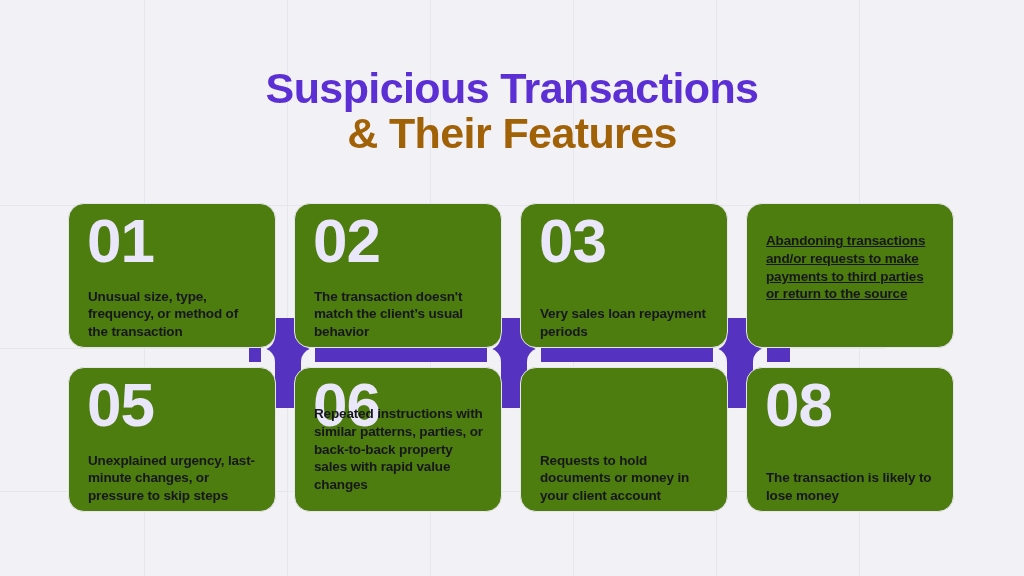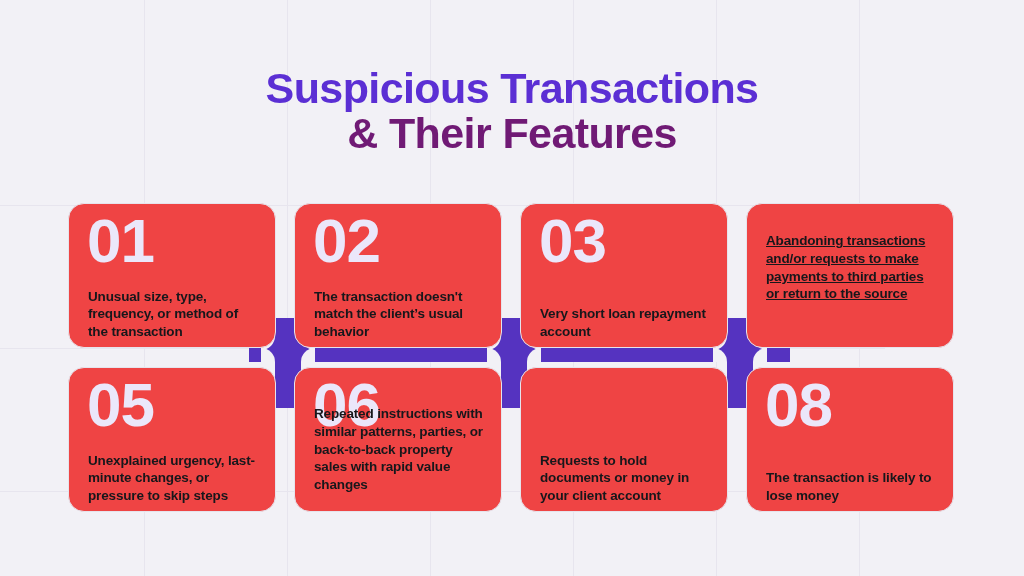--- a/index.html
+++ b/index.html
@@ -38,21 +38,21 @@
     text-align: center;
     line-height: 1.04;
   }
   .title-line {
     display: block;
     font-size: 43px;
     font-weight: bold;
     letter-spacing: -0.6px;
   }
   .title-line-1 { color: #5b2fd4; }
-  .title-line-2 { color: #701a75; }
+  .title-line-2 { color: #a16207; }
 
   
   #connector {
     position: absolute;
     left: 249px;
     top: 336px;
     width: 541px;
     height: 26px;
     background: #5533c0;
   }
@@ -72,21 +72,21 @@
     background: #f2f1f6;
   }
   .notch.br { border-bottom-right-radius: 14px; }
   .notch.bl { border-bottom-left-radius: 14px; }
   .notch.tr { border-top-right-radius: 14px; }
   .notch.tl { border-top-left-radius: 14px; }
 
   
   .card {
     position: absolute;
-    background: #ef4444;
+    background: #4d7c0f;
     border: 1px solid #e6e4ec;
     border-radius: 16px;
     box-sizing: border-box;
     overflow: hidden;
   }
   .card-number {
     position: absolute;
     top: 6px;
     left: 18px;
     font-size: 62px;
@@ -159,21 +159,21 @@
     <span class="card-text bottom">Unusual size, type, frequency, or method of the transaction</span>
   </div>
 
   <div class="card" style="left:294px; top:203px; width:208px; height:145px;">
     <span class="card-number">02</span>
     <span class="card-text bottom">The transaction doesn't match the client’s usual behavior</span>
   </div>
 
   <div class="card" style="left:520px; top:203px; width:208px; height:145px;">
     <span class="card-number">03</span>
-    <span class="card-text bottom">Very short loan repayment account</span>
+    <span class="card-text bottom">Very sales loan repayment periods</span>
   </div>
 
   <div class="card" style="left:746px; top:203px; width:208px; height:145px;">
     <span class="card-text top">Abandoning transactions and/or requests to make payments to third parties or return to the source</span>
   </div>
 
   <div class="card" style="left:68px; top:367px; width:208px; height:145px;">
     <span class="card-number">05</span>
     <span class="card-text bottom">Unexplained urgency, last-minute changes, or pressure to skip steps</span>
   </div>

